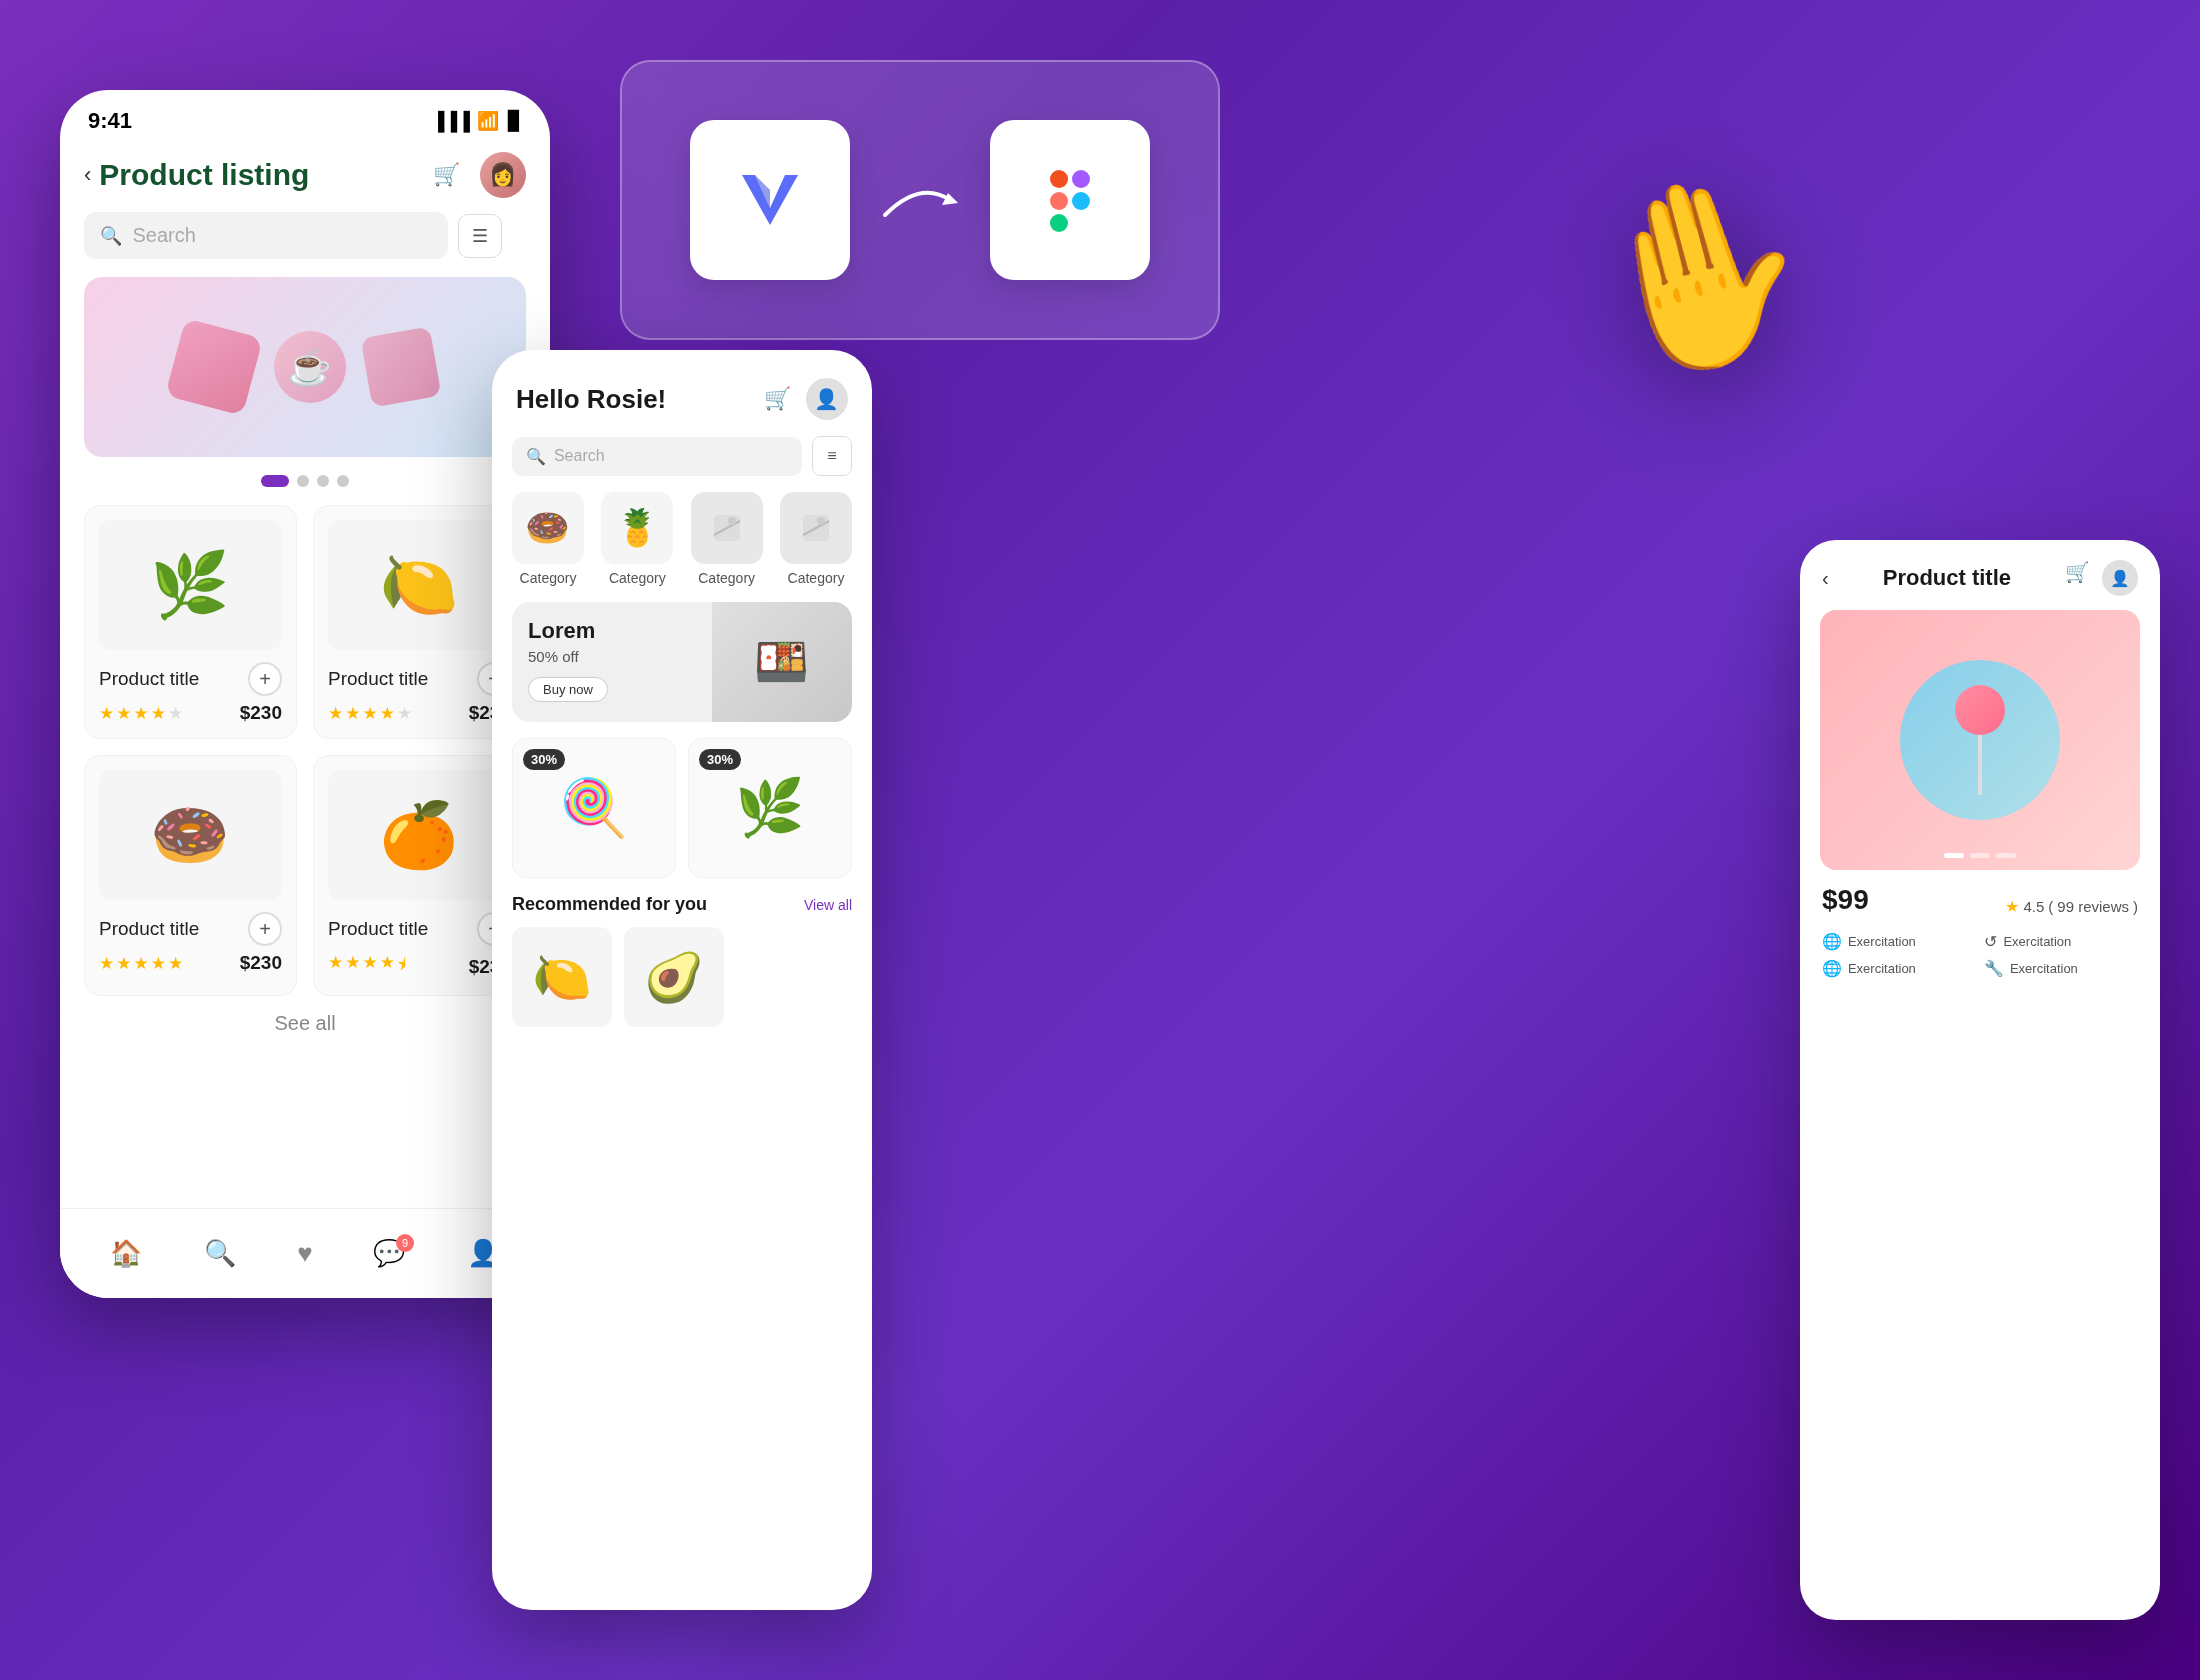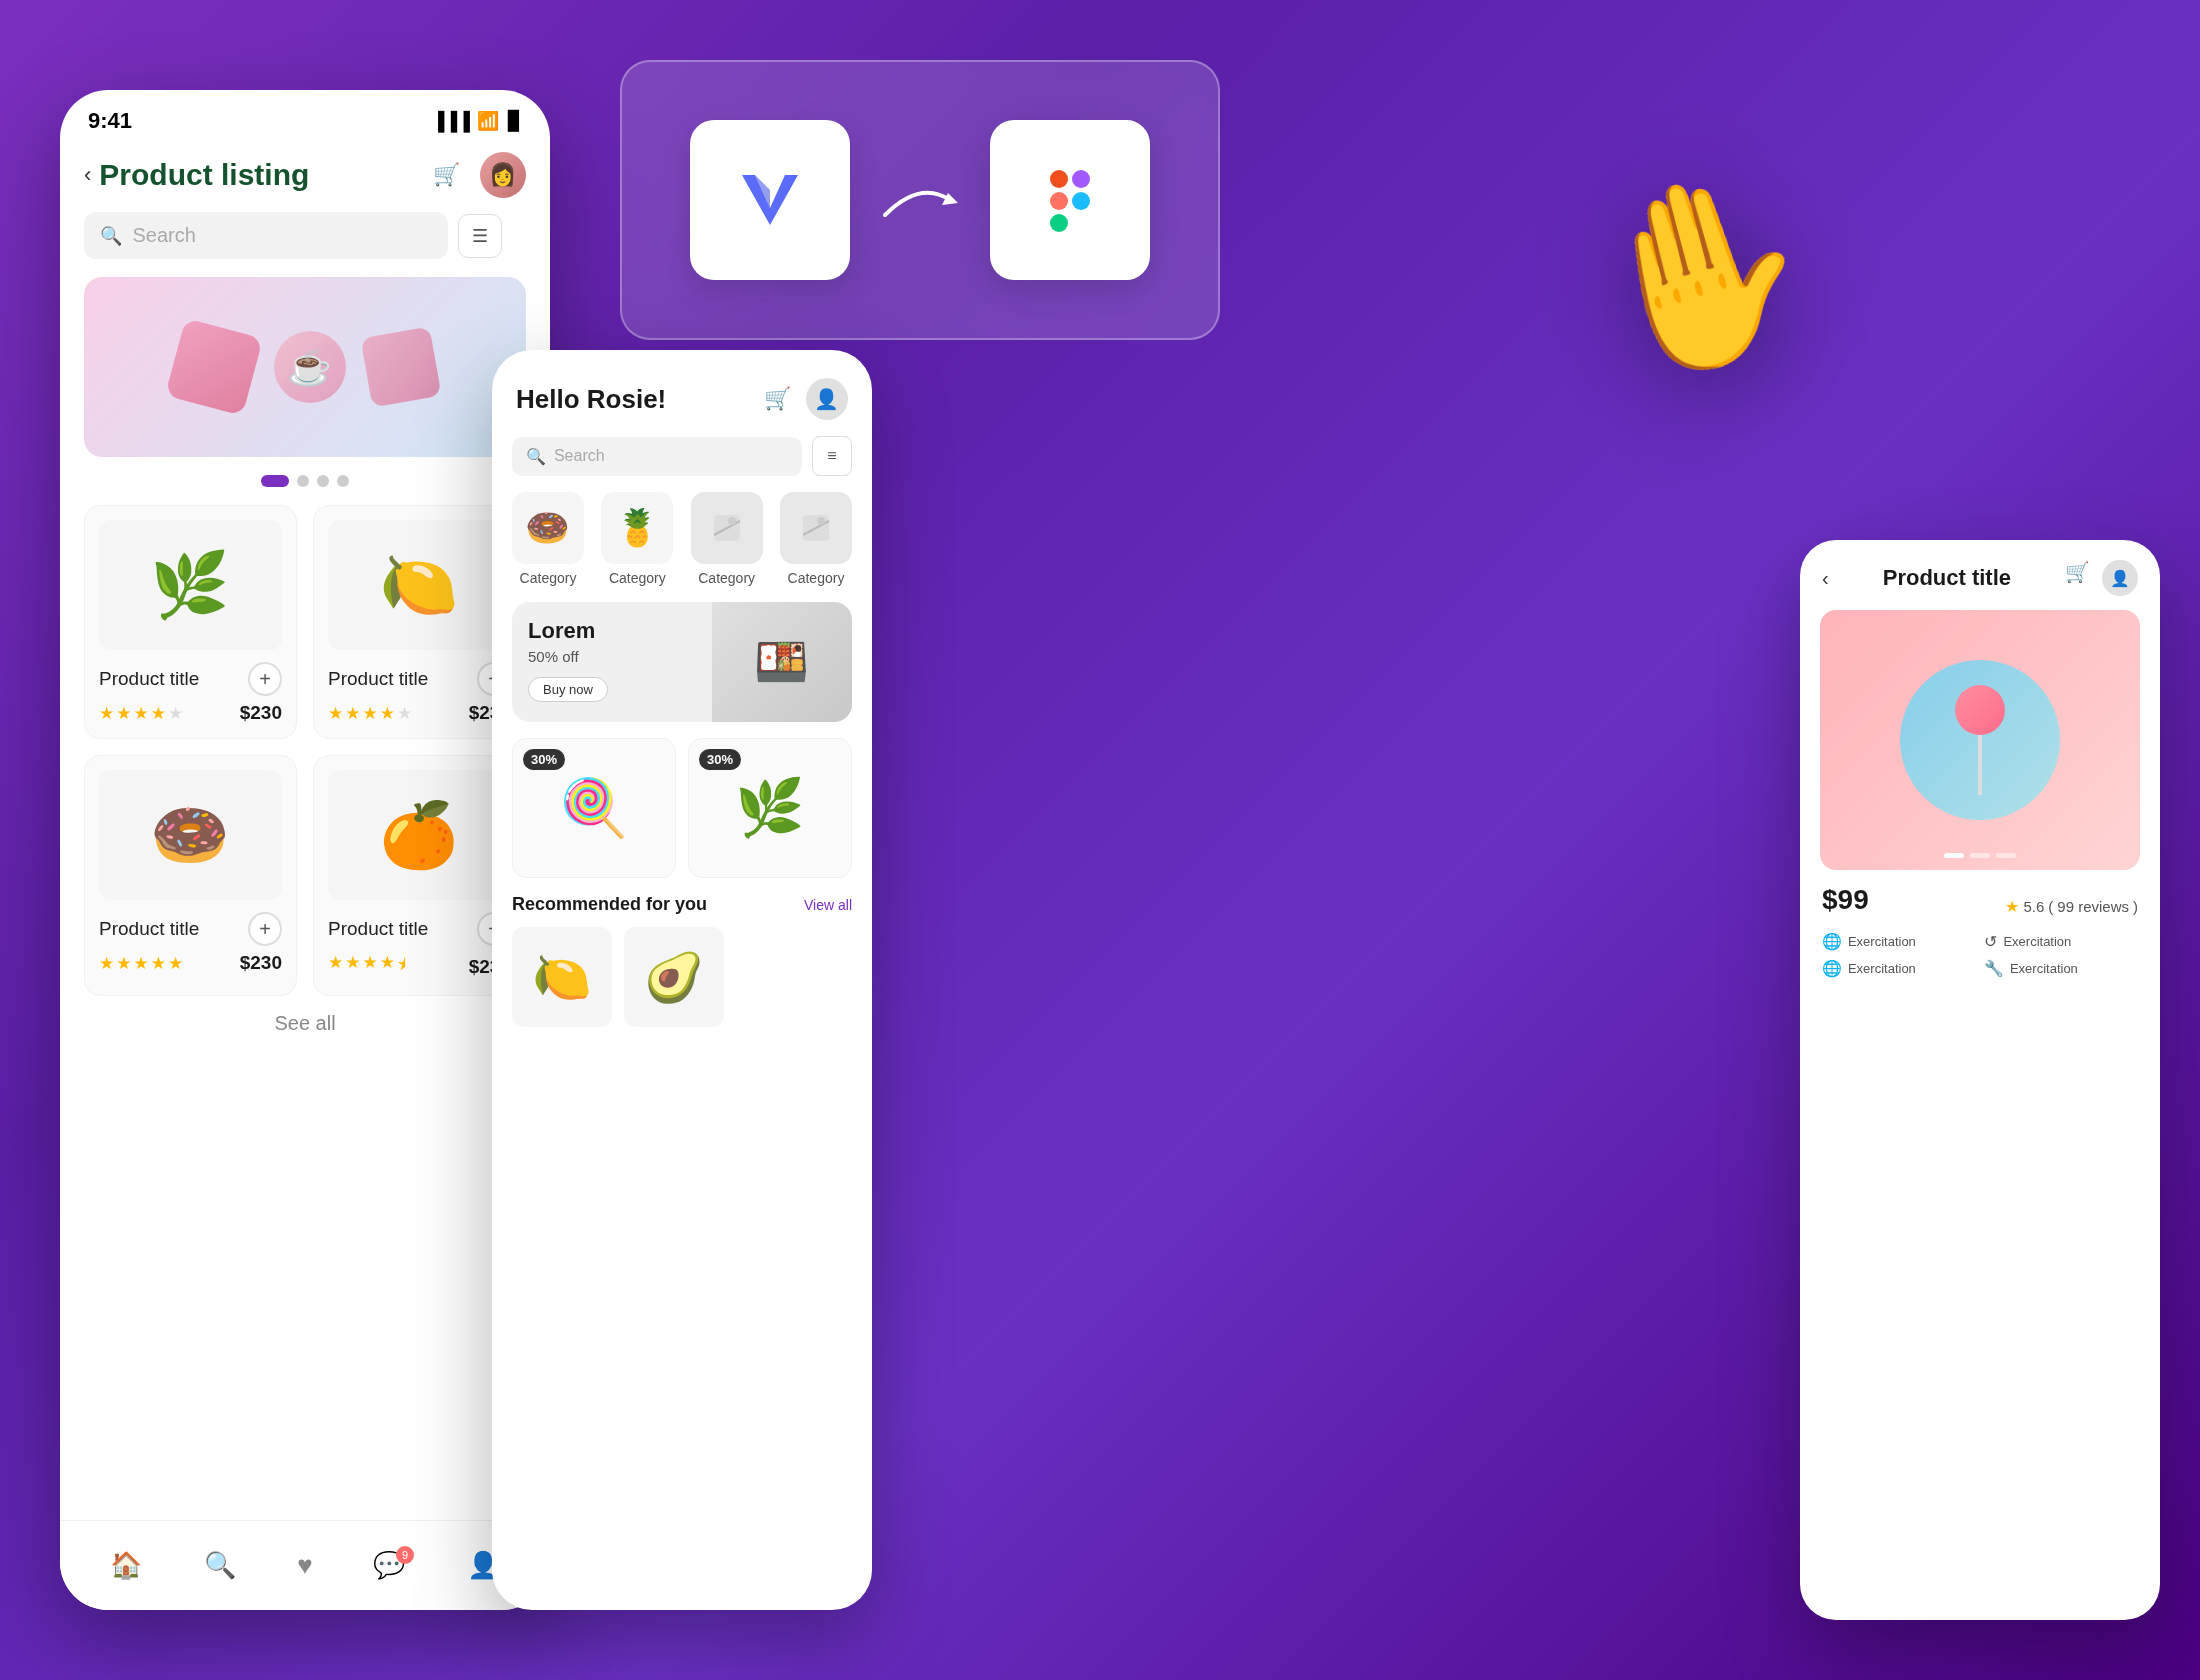--- a/index.html
+++ b/index.html
@@ -11,21 +11,21 @@
       overflow: hidden;
       position: relative;
     }
 
     
     .phone-left {
       position: absolute;
       left: 60px;
       top: 90px;
       width: 490px;
-      height: 1520px;
+      height: 1208px;
       background: #fff;
       border-radius: 48px;
       box-shadow: 0 30px 80px rgba(0,0,0,0.35);
       overflow: hidden;
     }
     .phone-status-bar {
       display: flex;
       justify-content: space-between;
       align-items: center;
       padding: 18px 28px 10px;
@@ -908,21 +908,21 @@
       <div class="hero-dot active"></div>
       <div class="hero-dot"></div>
       <div class="hero-dot"></div>
     </div>
   </div>
 
   <div class="price-review-row">
     <span class="detail-price">$99</span>
     <div class="review-badge">
       <span class="star-yellow">★</span>
-      <span>5.6</span>
+      <span>4.5</span>
       <span>(</span>
       <span>99 reviews</span>
       <span>)</span>
     </div>
   </div>
 
 
   <div class="features-grid">
     <div class="feature-item">
       <span class="feature-icon">🌐</span>

